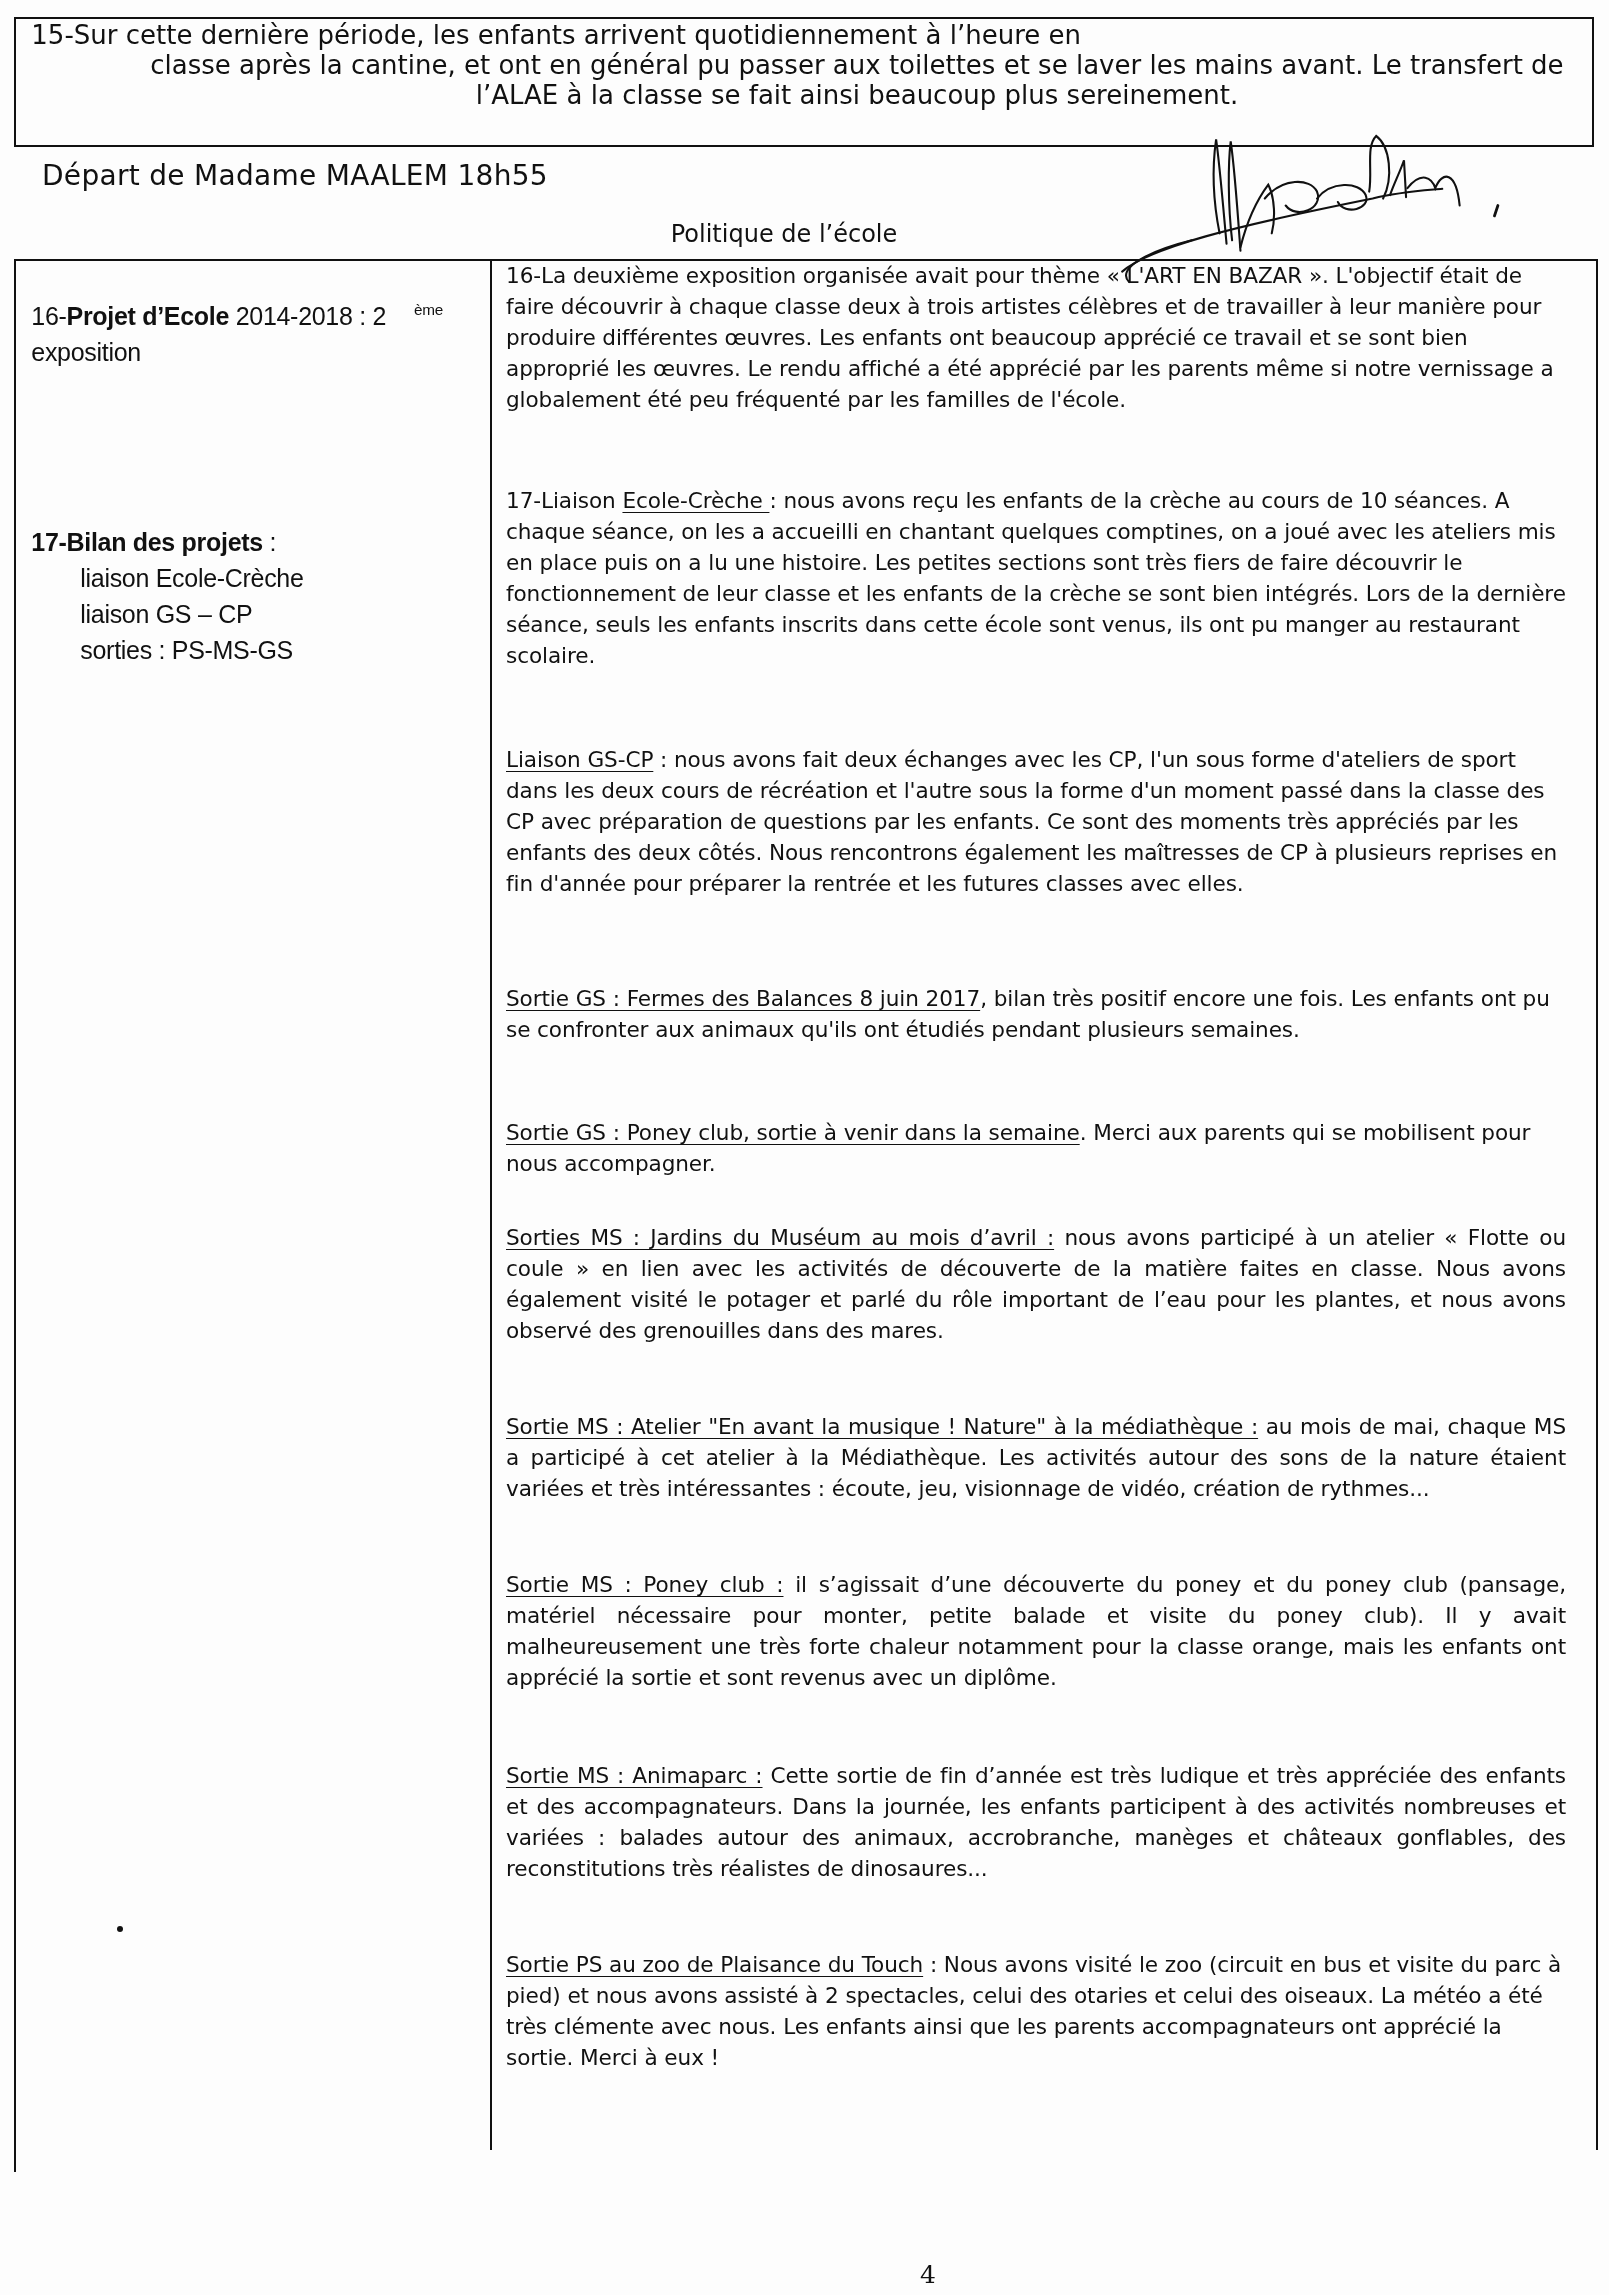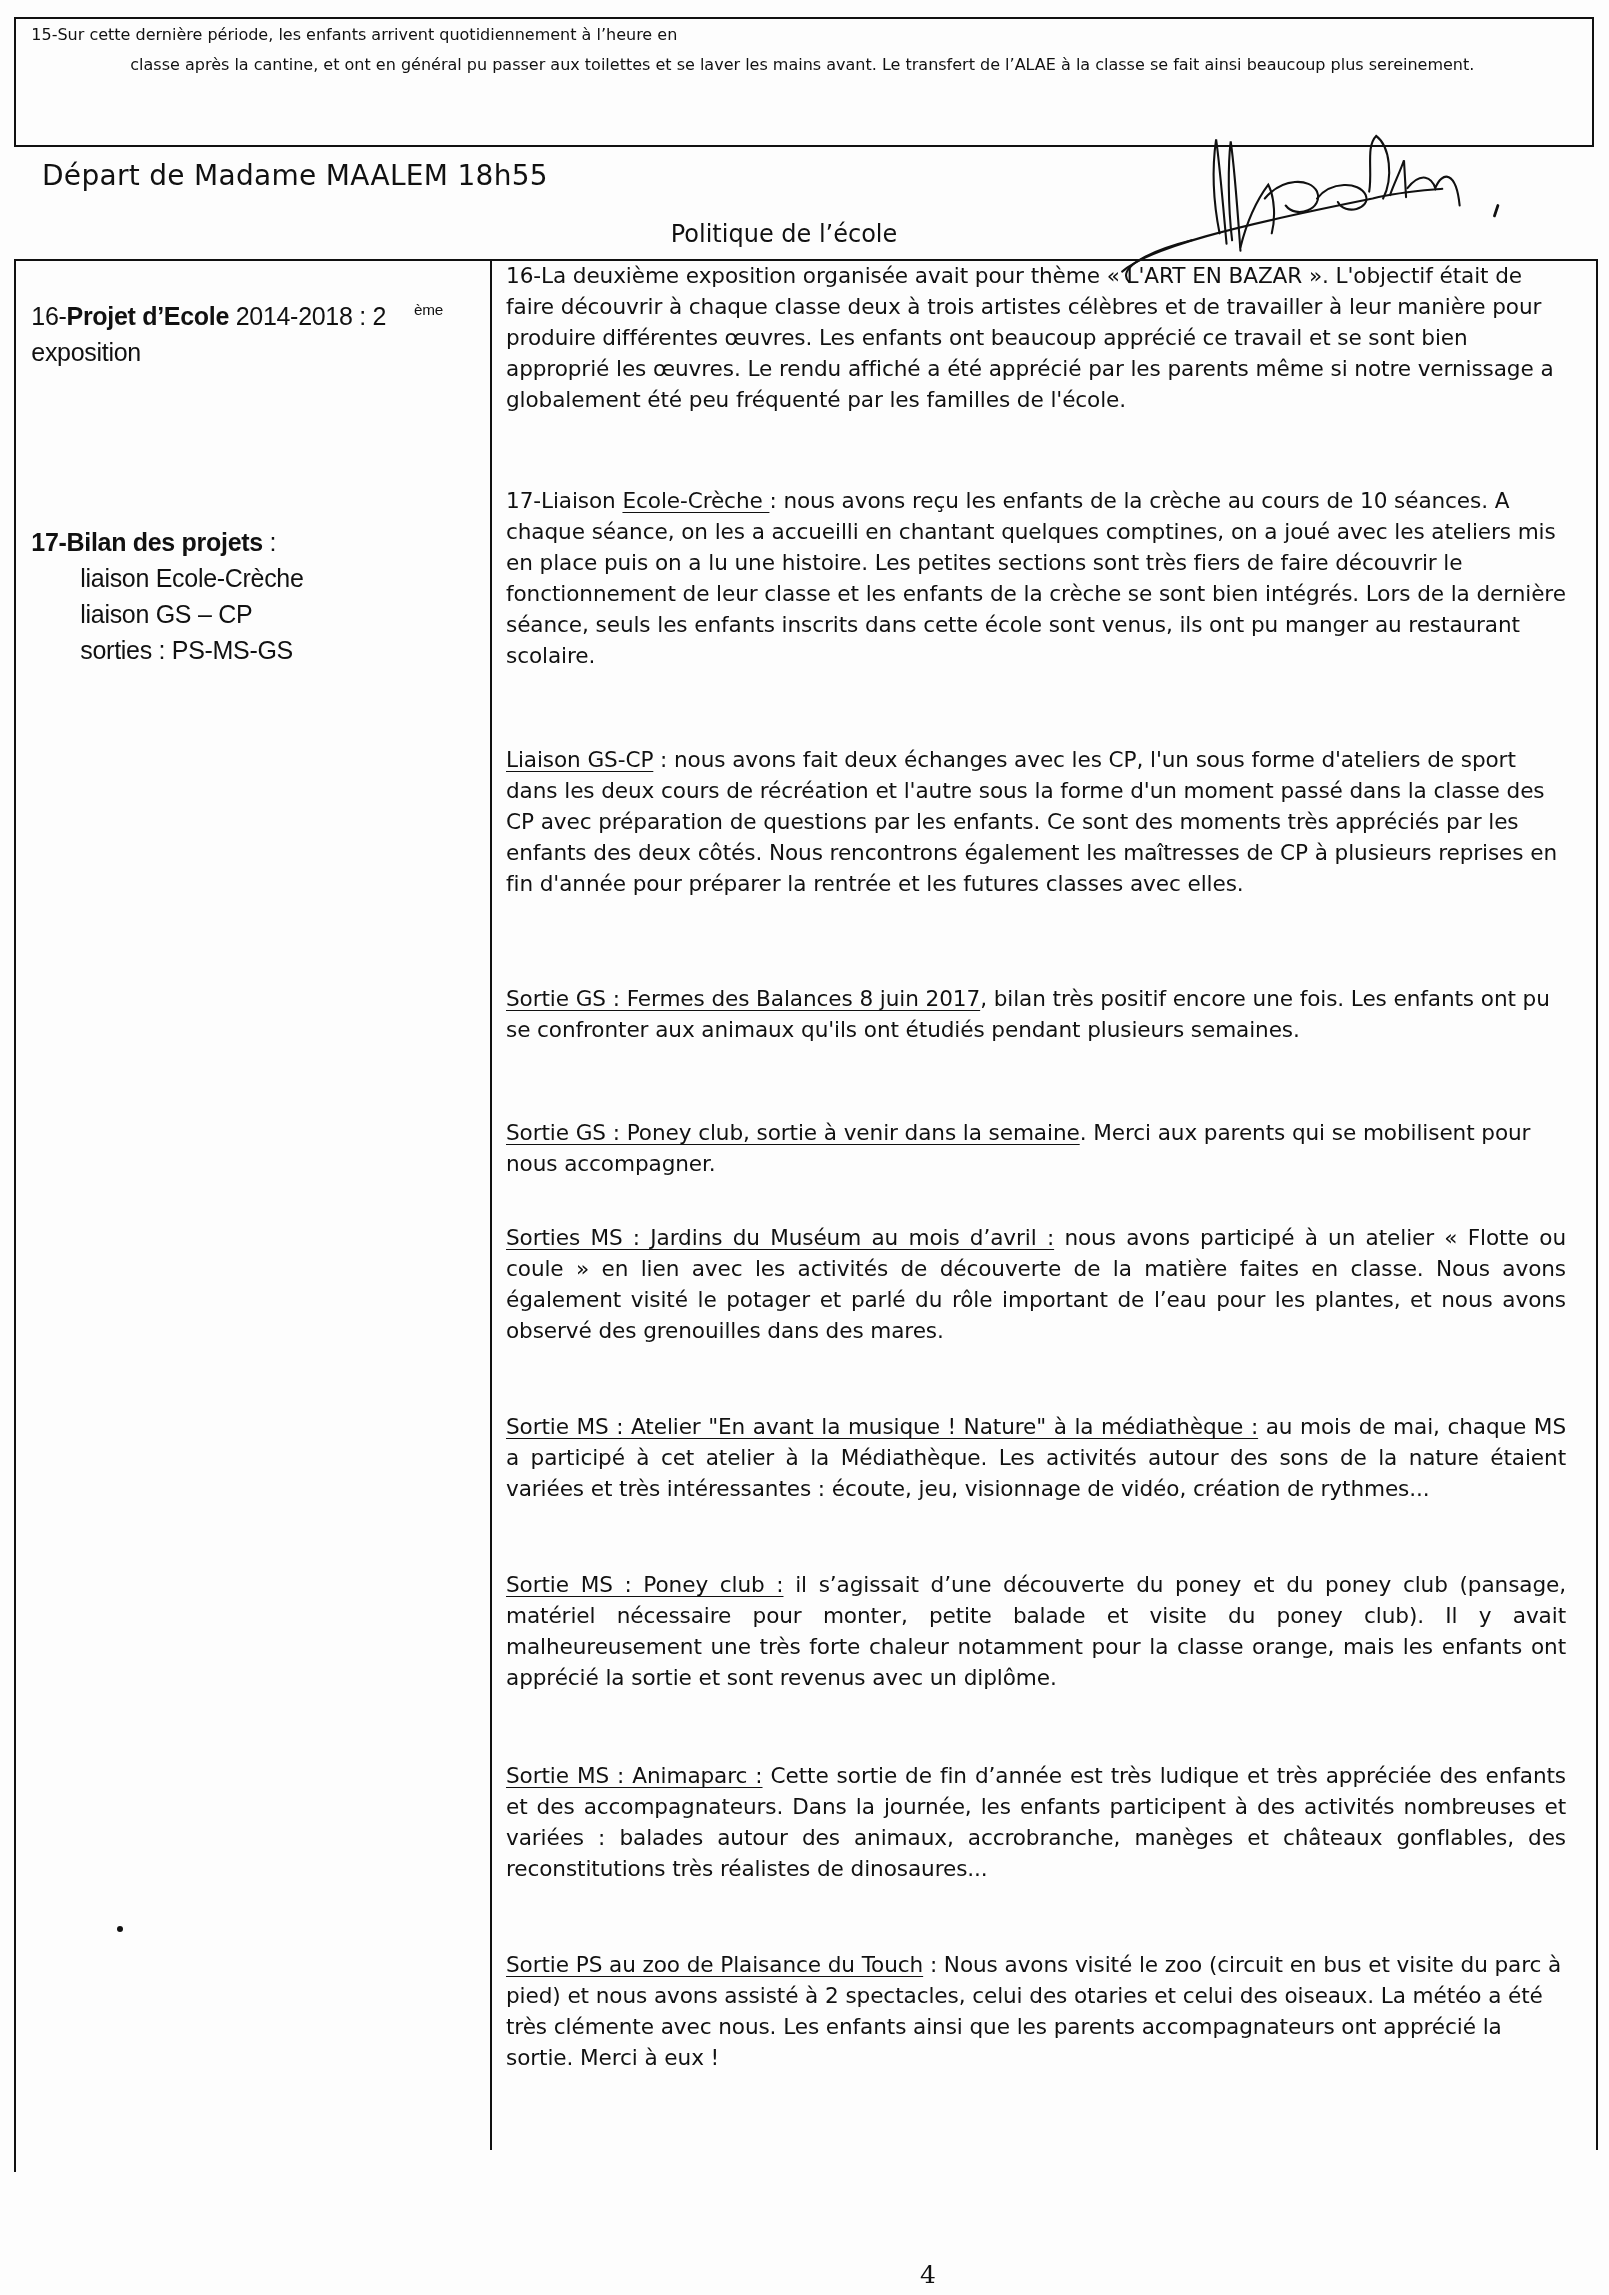--- a/index.html
+++ b/index.html
@@ -10,25 +10,25 @@
   .table1 {
     position: absolute; left: 14px; top: 16.7px; width: 1580px; height: 130px;
     border: 2.1px solid #111; box-sizing: border-box; display: flex;
   }
   .t1-left {
     width: 488px; border-right: 2.1px solid #111; box-sizing: border-box;
     font-family: "Liberation Sans", sans-serif; font-size: 25px; line-height: 36px;
     padding: 33px 0 0 16.7px; letter-spacing: -0.3px;
   }
   .t1-right {
-    flex: 1; font-family: "DejaVu Sans", sans-serif; font-size: 16px; line-height: 30px;
+    flex: 1; font-family: "DejaVu Sans", sans-serif; font-size: 26px; line-height: 30px;
     padding: 1.4px 8.4px 0 15.3px; position: relative; overflow: visible;
   }
   .t1-right .first { white-space: nowrap; }
-  .t1-right .indent { padding-left: 99px; }
+  .t1-right .indent { padding-left: 99px; text-align: center; }
 
   .depart {
     position: absolute; left: 0; width: 1380px; top: 143px; 
     font-family: "DejaVu Sans", sans-serif; font-weight: normal; font-size: 28px; letter-spacing: 0.3px;
     padding-left: 42px; box-sizing: border-box; margin-top: 16px;
   }
   .politique {
     position: absolute; left: 0; width: 1610px; top: 220px; text-align: center;
     font-family: "DejaVu Sans", sans-serif; font-weight: normal; font-size: 24px;
     padding-right: 42px; box-sizing: border-box;

